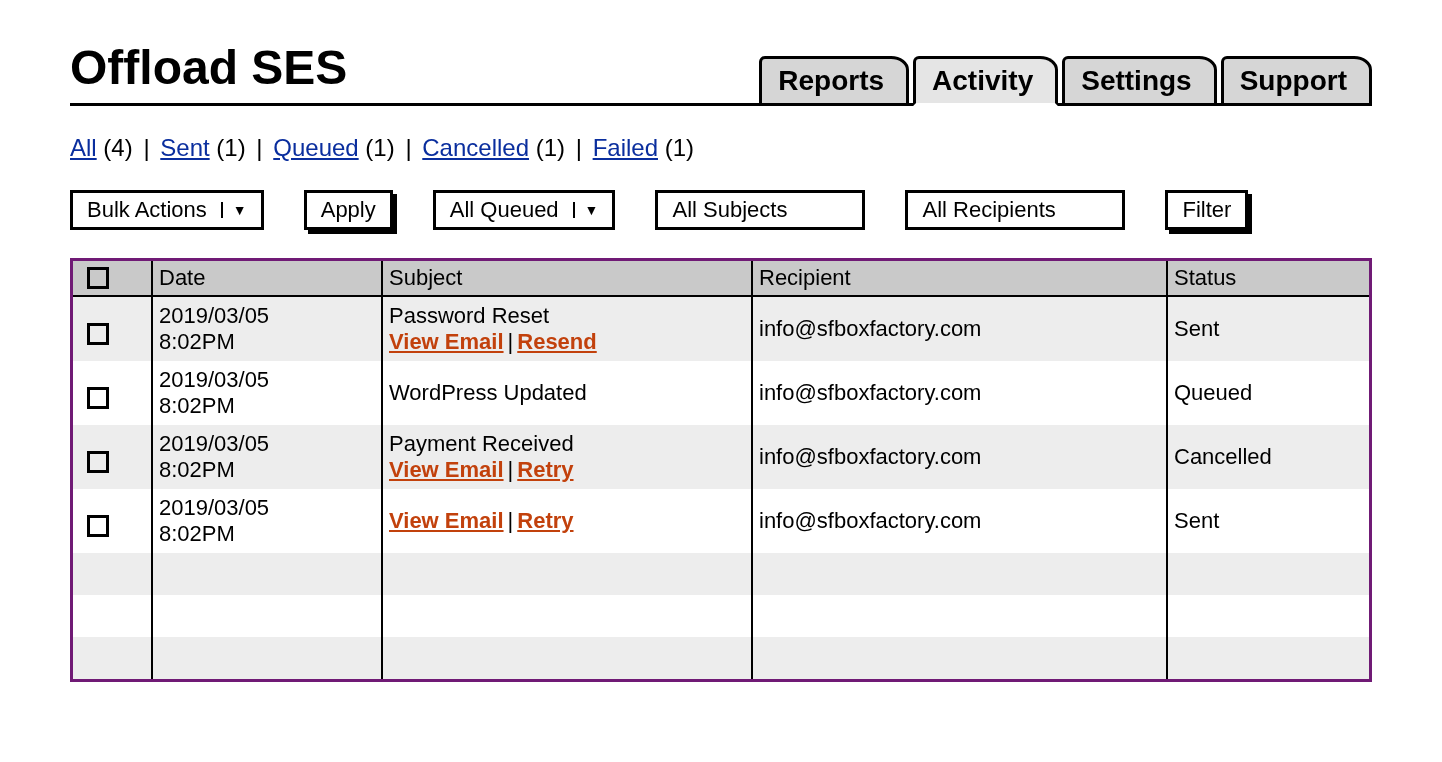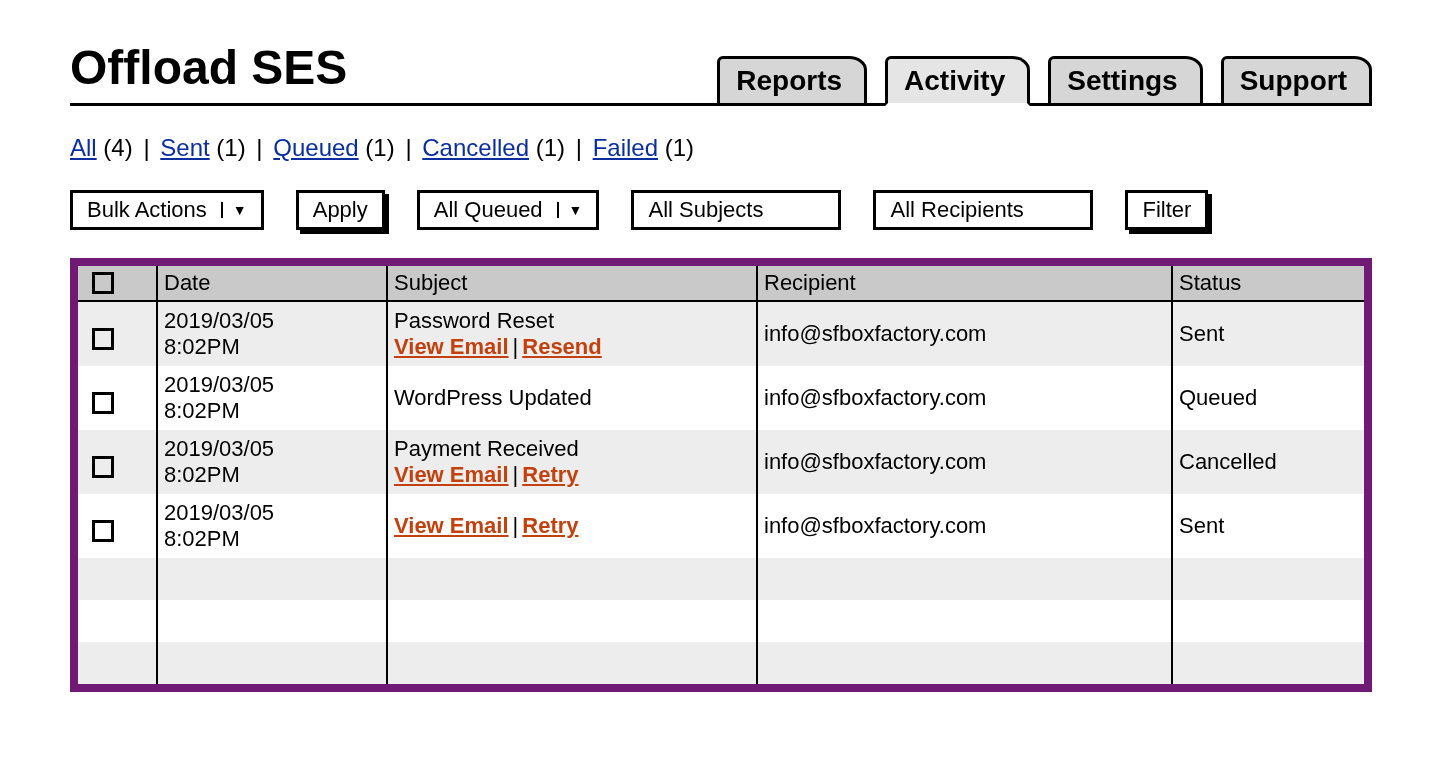--- a/index.html
+++ b/index.html
@@ -22,21 +22,21 @@
   }
   .title {
     font-size: 48px;
     font-weight: bold;
     margin: 0 0 8px 0;
     flex: 1;
   }
   .tabs {
     display: flex;
     align-items: flex-end;
-    gap: 18px;
+    gap: 4px;
     position: relative;
     bottom: -3px;
   }
   .tab {
     position: relative;
     font-size: 28px;
     font-weight: bold;
     padding: 6px 22px 6px 16px;
     border: 3px solid #000;
     border-top-left-radius: 6px;
@@ -55,21 +55,21 @@
     font-size: 24px;
   }
   .filters-row a {
     color: #0a2e9e;
     text-decoration: underline;
     cursor: pointer;
   }
   .filters-row .sep { margin: 0 4px; }
   .controls-row {
     display: flex;
-    gap: 32px;
+    gap: 40px;
     margin: 28px 0 28px 0;
   }
   .ctrl {
     border: 3px solid #000;
     background: #fff;
     padding: 4px 14px;
     font-size: 22px;
     display: flex;
     align-items: center;
     cursor: pointer;
@@ -80,21 +80,21 @@
   .ctrl .caret {
     margin-left: 14px;
     border-left: 2px solid #000;
     padding-left: 10px;
     font-size: 14px;
   }
   .ctrl.wide { min-width: 210px; }
   .ctrl.wider { min-width: 220px; }
 
   .table {
-    border: 8px solid #701a75;
+    border: 3px solid #701a75;
     width: 100%;
   }
   .thead, .trow {
     display: grid;
     grid-template-columns: 80px 230px 370px 415px 200px;
   }
   .thead {
     background: #c9c9c9;
     border-bottom: 2px solid #000;
     font-size: 22px;

